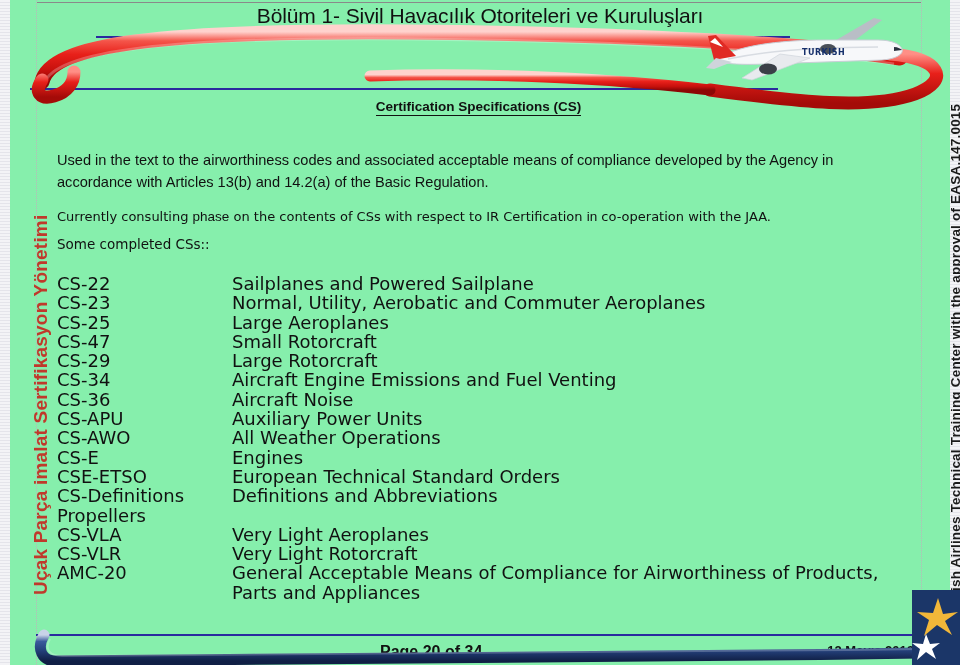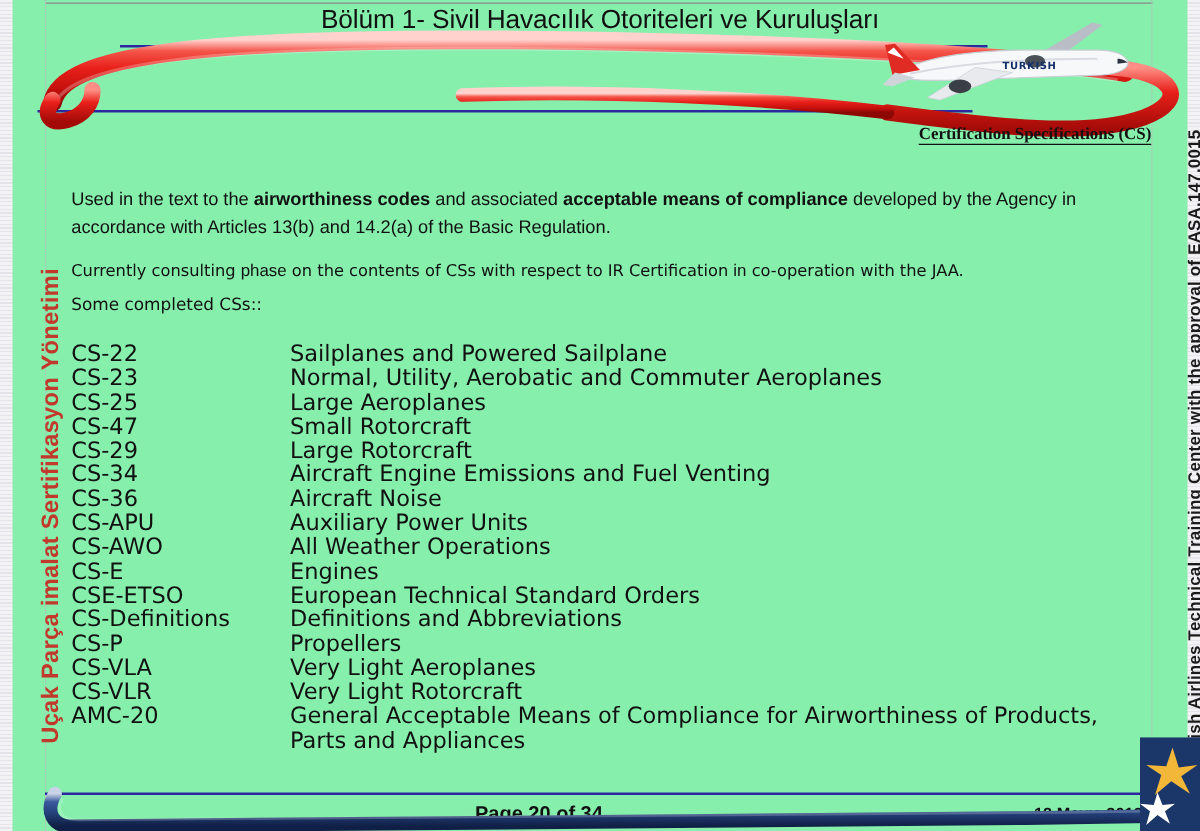--- a/index.html
+++ b/index.html
@@ -91,39 +91,39 @@
   }
 
   
   #content {
     position: absolute;
     left: 36px; top: 96px; width: 885px; height: 530px;
   }
   #section-heading {
     position: absolute;
     left: 0; top: 3px; width: 885px;
-    text-align: right;
+    text-align: center;
     font-size: 13.5px;
     font-weight: bold;
     color: #111111;
-    font-family: Liberation Serif, serif;
+    font-family: Liberation Sans, sans-serif;
   }
   #section-heading span.u {
     border-bottom: 1.5px solid #111;
     padding-bottom: 1px;
   }
   #para-1 {
     position: absolute;
     left: 21px; top: 38px; width: 852px;
     font-size: 14.6px;
     line-height: 22px;
     color: #111111;
     text-align: left;
   }
-  #para-1 b { font-weight: bold; margin-top: 41px; }
+  #para-1 b { font-weight: normal; margin-top: 41px; }
   #para-2 {
     position: absolute;
     left: 21px; top: 98px; width: 852px;
     font-size: 13px;
     line-height: 20px;
     color: #111111;
     font-family: "DejaVu Sans", sans-serif;
   }
   #para-2 .wide {
     font-family: "Liberation Sans", sans-serif;
@@ -321,21 +321,20 @@
         </div>
         <div class="cs-row">
           <div class="cs-code">CSE-ETSO</div>
           <div class="cs-desc">European Technical Standard Orders</div>
         </div>
         <div class="cs-row">
           <div class="cs-code">CS-Definitions</div>
           <div class="cs-desc">Definitions and Abbreviations</div>
         </div>
         <div class="cs-row">
-          <div class="cs-code">CS-P</div>
           <div class="cs-desc">Propellers</div>
         </div>
         <div class="cs-row">
           <div class="cs-code">CS-VLA</div>
           <div class="cs-desc">Very Light Aeroplanes</div>
         </div>
         <div class="cs-row">
           <div class="cs-code">CS-VLR</div>
           <div class="cs-desc">Very Light Rotorcraft</div>
         </div>

